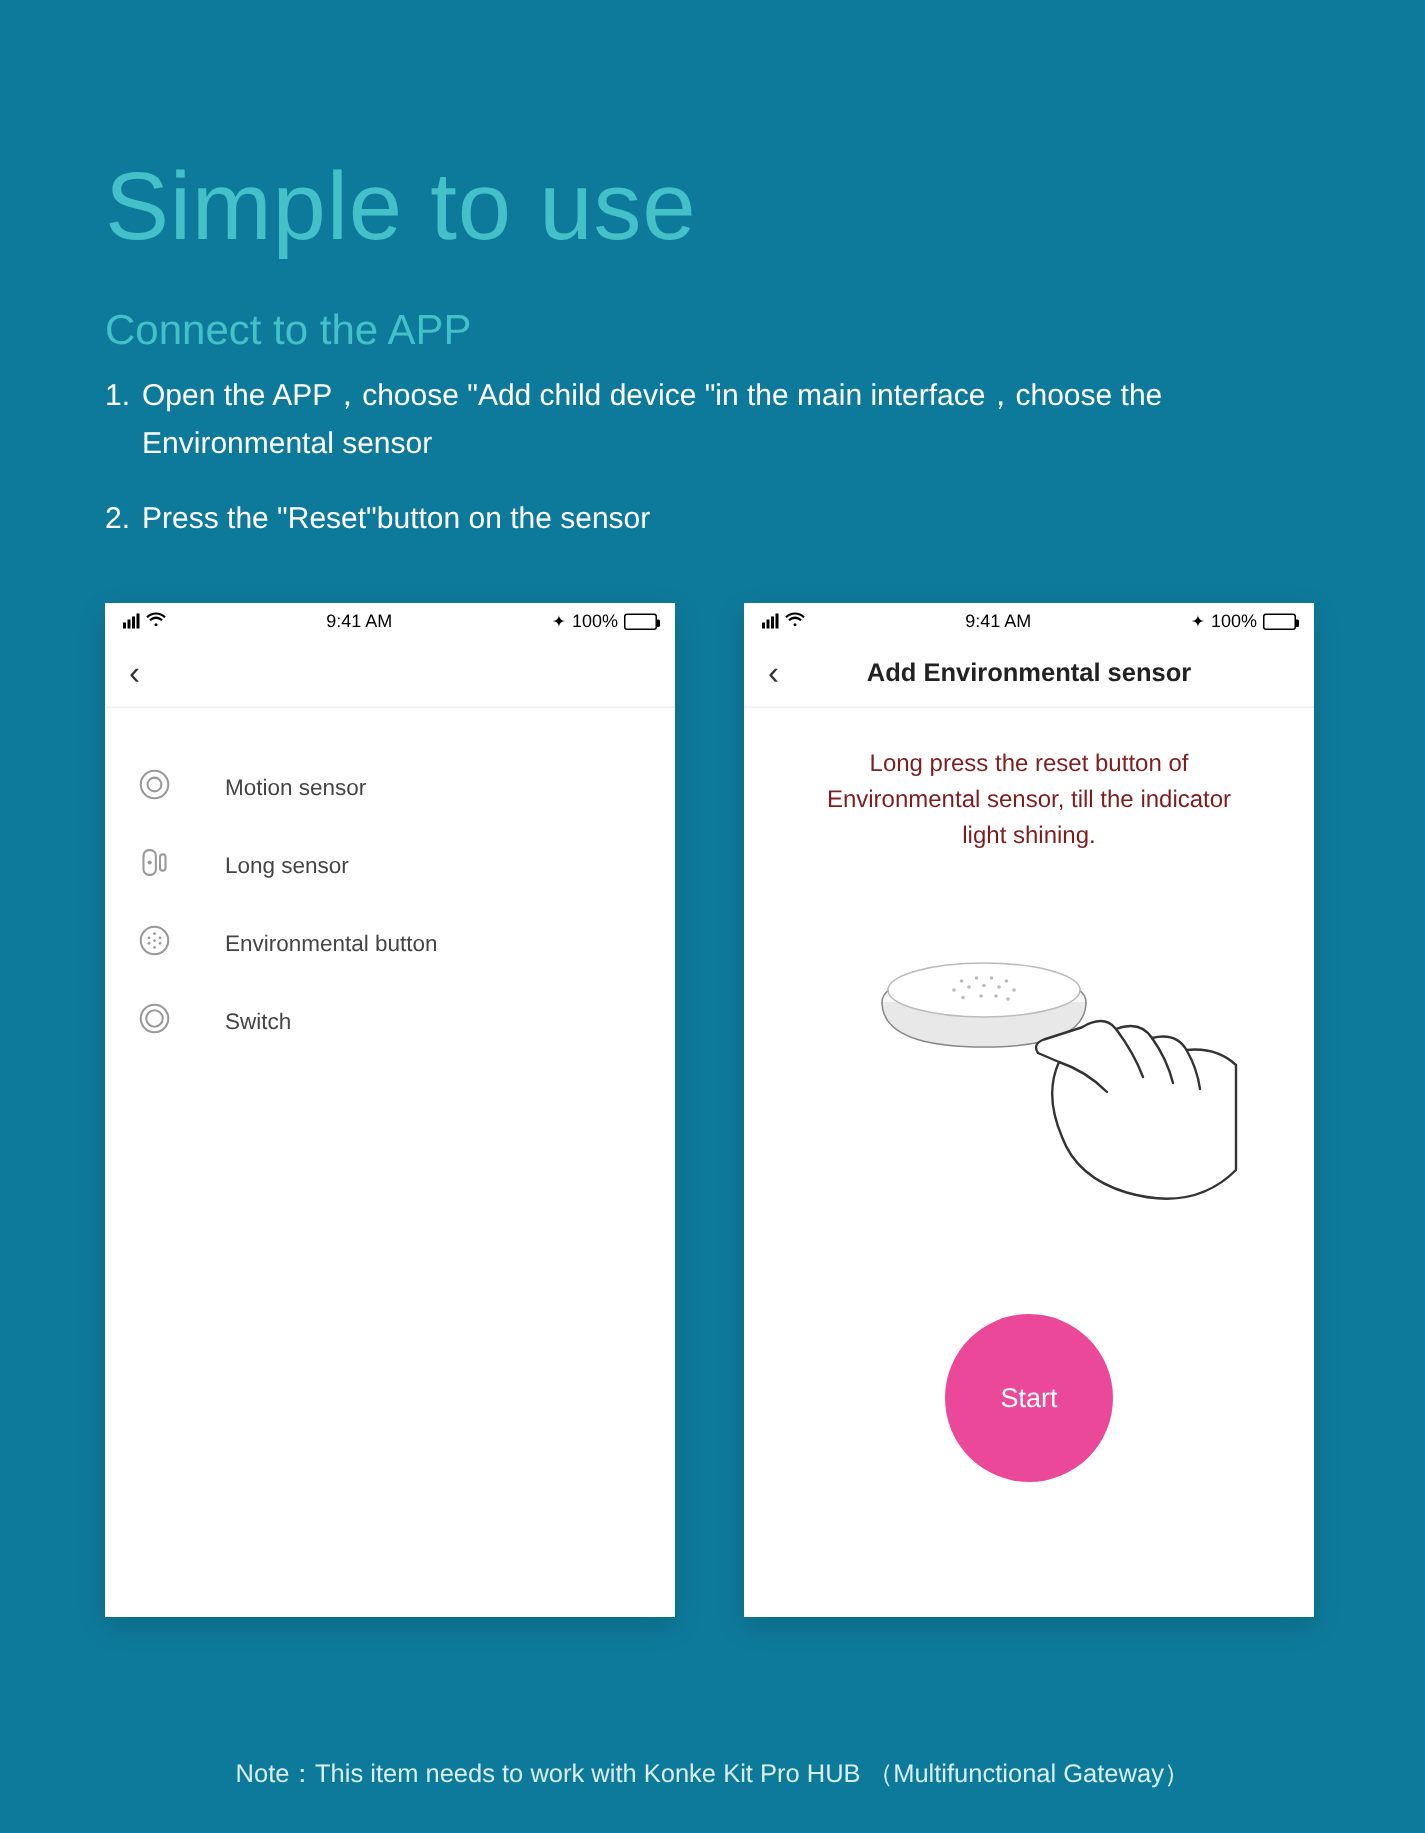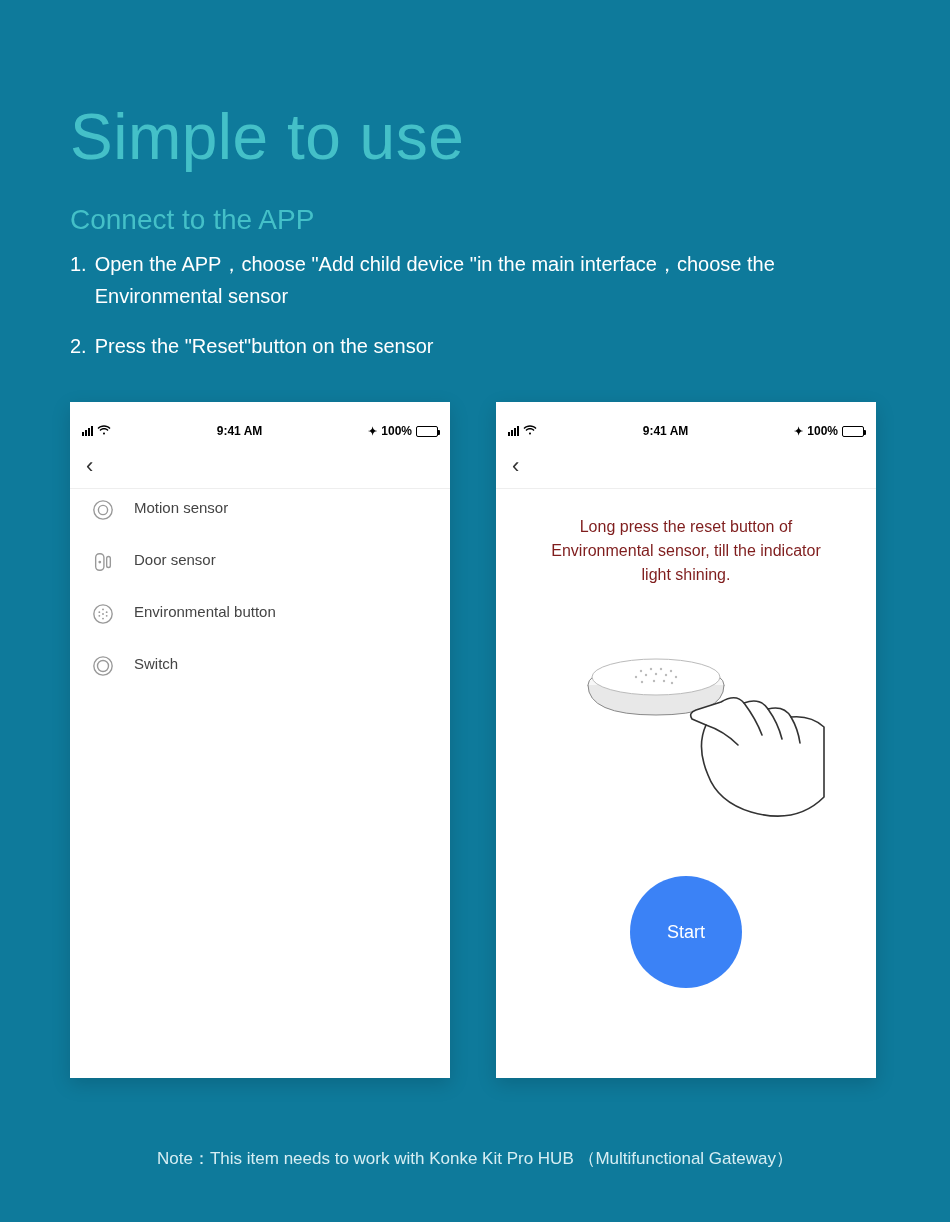--- a/index.html
+++ b/index.html
@@ -49,22 +49,21 @@
     position: relative;
   }
   .status-bar {
     height: 24px;
     display: flex;
     align-items: center;
     justify-content: space-between;
     padding: 12px 12px;
     font-size: 12px;
     color: #000;
-    font-weight: 700;
-    margin-top: 17px;
+    font-weight: 400;
   }
   .status-left { display: flex; align-items: center; gap: 4px; }
   .status-right { display: flex; align-items: center; gap: 4px; }
   .nav-bar {
     height: 46px;
     display: flex;
     align-items: center;
     position: relative;
     border-bottom: 1px solid #eee;
   }
@@ -79,24 +78,24 @@
   .nav-title {
     width: 100%;
     text-align: center;
     font-size: 17px;
     font-weight: 700;
     color: #222;
   }
   .device-list { padding: 10px 0; }
   .device-item {
     display: flex;
-    align-items: flex-start;
+    align-items: flex-end;
     height: 52px;
     padding: 0 22px;
-    gap: 20px;
+    gap: 36px;
     cursor: pointer;
   }
   .device-icon {
     width: 22px;
     height: 22px;
     flex: 0 0 22px;
     display: flex;
     align-items: center;
     justify-content: center;
   }
@@ -120,32 +119,32 @@
     padding-top: 10px;
   }
   .start-btn {
     position: absolute;
     bottom: 90px;
     left: 50%;
     transform: translateX(-50%);
     width: 112px;
     height: 112px;
     border-radius: 50%;
-    background: #3b82f6;
+    background: #ec4899;
     color: #fff;
     display: flex;
     align-items: center;
     justify-content: center;
     font-size: 18px;
     cursor: pointer;
     font-weight: 300;
   }
   .note {
     position: absolute;
-    bottom: 52px;
+    bottom: 28px;
     width: 950px;
     left: 0;
     text-align: center;
     color: #d7eef3;
     font-size: 17px;
     font-weight: 300;
   }
   .signal-icon { display:inline-flex; align-items:flex-end; gap:1px; }
   .signal-icon span { background:#000; width:2px; display:inline-block; }
   .wifi-icon svg { width:14px; height:10px; }
@@ -211,21 +210,21 @@
         <span class="device-label">Motion sensor</span>
       </div>
       <div class="device-item">
         <span class="device-icon">
           <svg viewBox="0 0 24 24">
               <rect x="4" y="3" width="9" height="18" rx="4" fill="none" stroke="#999" stroke-width="1.5"></rect>
               <circle cx="8.5" cy="12" r="1.5" fill="#999"></circle>
               <rect x="16" y="6" width="4" height="12" rx="2" fill="none" stroke="#999" stroke-width="1.5"></rect>
             </svg>
         </span>
-        <span class="device-label">Door sensor</span>
+        <span class="device-label">Long sensor</span>
       </div>
       <div class="device-item">
         <span class="device-icon">
           <svg viewBox="0 0 24 24">
               <circle cx="12" cy="12" r="10" fill="none" stroke="#999" stroke-width="1.5"></circle>
               <circle cx="12" cy="12" r="1" fill="#999"></circle>
               <circle cx="8" cy="10" r="1" fill="#999"></circle>
               <circle cx="16" cy="10" r="1" fill="#999"></circle>
               <circle cx="8" cy="14" r="1" fill="#999"></circle>
               <circle cx="16" cy="14" r="1" fill="#999"></circle>
@@ -266,20 +265,21 @@
       <div class="status-right">
         <span style="font-size:11px;">✦</span>
         <span>100%</span>
         <span class="battery">
             <span class="body"><span class="fill"></span></span>
           </span>
       </div>
     </div>
     <div class="nav-bar">
       <div class="back-btn">‹</div>
+      <div class="nav-title">Add Environmental sensor</div>
     </div>
     <div class="instruction-text">Long press the reset button of Environmental sensor, till the indicator light shining.</div>
     <div class="illustration">
       <svg width="280" height="230" viewBox="0 0 280 230">
 
         <ellipse cx="110" cy="78" rx="68" ry="22" fill="#f7f7f7" stroke="#888" stroke-width="1"></ellipse>
         <path d="M42 78 Q42 108 110 108 Q178 108 178 78" fill="#e8e8e8" stroke="#888" stroke-width="1"></path>
         <ellipse cx="110" cy="70" rx="64" ry="18" fill="#fff" stroke="#bbb" stroke-width="1"></ellipse>
 
         <g fill="#bbb">

